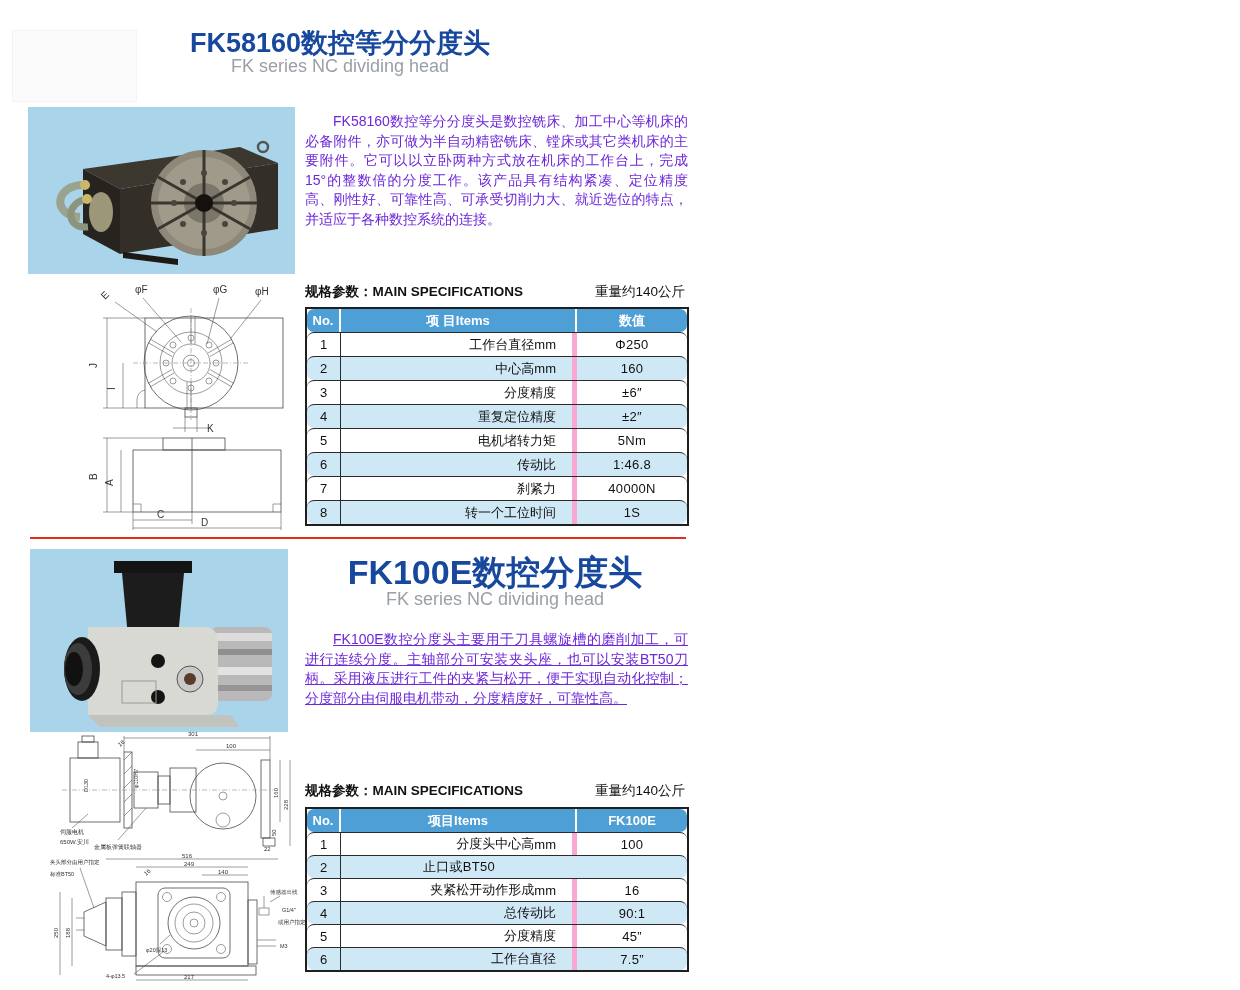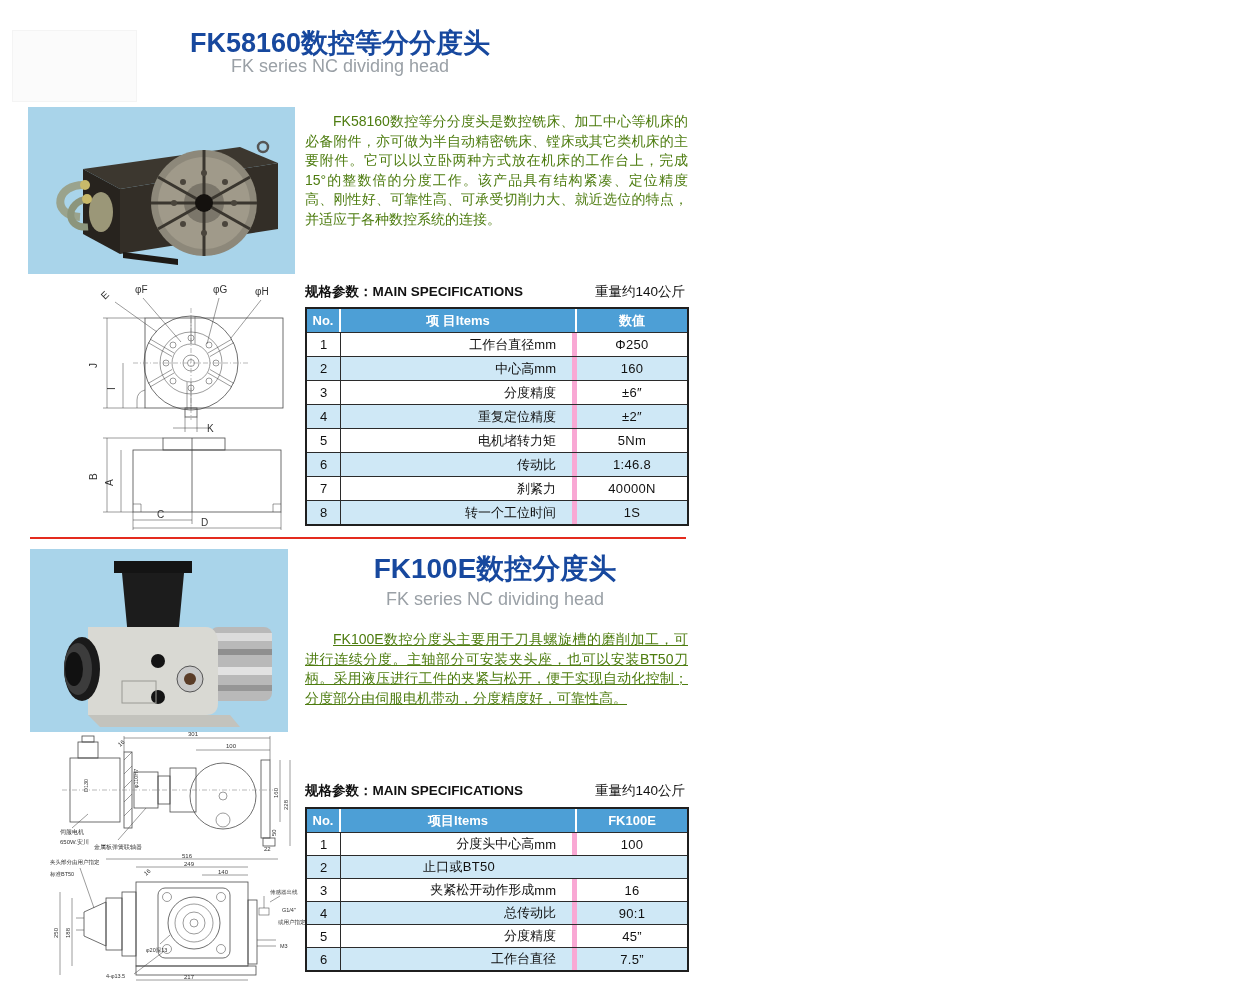--- a/index.html
+++ b/index.html
@@ -1,35 +1,35 @@
 <!DOCTYPE html>
 <html><head>
 <meta charset="utf-8">
 <style>
   html,body{margin:0;padding:0;background:#fff;}
   .page{position:relative;width:1240px;height:990px;background:#ffffff;overflow:hidden;
         font-family:"Liberation Sans","DejaVu Sans",sans-serif;color:#111;}
   .abs{position:absolute;}
   .sec-title{width:380px;text-align:center;font-weight:bold;color:#17489e;}
   .t1{left:150px;top:16px;width:380px;font-size:27px;margin-top:9px;}
-  .t2{left:305px;top:550px;width:380px;font-size:28px;}
+  .t2{left:305px;top:550px;width:380px;font-size:34px;}
   .sec-sub{width:380px;text-align:center;color:#9aa0a6;font-size:18px;}
   .s1{left:150px;top:56px;}
   .s2{left:305px;top:589px;}
   .para{left:305px;width:383px;font-size:14px;line-height:19.5px;text-align:justify;
-        text-indent:2em;color:#4d7c0f;}
+        text-indent:2em;color:#6d28d9;}
   .p1{top:112px;}
   .p2{top:630px;text-decoration:underline;}
   .photo{background:#a9d4ea;}
   .corner-box{left:12px;top:30px;width:123px;height:70px;background:#fbfbfb;border:1px solid #f4f4f4;}
   .specbar{width:380px;left:305px;display:flex;justify-content:space-between;align-items:flex-start;
            font-size:13.5px;font-weight:bold;color:#111;}
   .specbar .wnote{font-weight:normal;}
   .spec-table{width:380px;border:2px solid #1f1f1f;background:#fff;font-size:13px;}
-  .trow{display:grid;grid-template-columns:34px 1fr 110px;height:23px;}
+  .trow{display:grid;grid-template-columns:34px 1fr 110px;height:23px;border-radius:7px;}
   .tbl2 .trow{height:22px;}
   .trow.hdr{background:#4d9fd6;color:#fff;font-weight:bold;height:23px;}
   .trow.hdr .c{display:flex;align-items:center;justify-content:center;border-right:2px solid #fff;}
   .trow.hdr .c:last-child{border-right:none;}
   .trow.r{border-top:1px solid #2b2b2b;}
   .trow.r.alt{background:#cfe8f6;}
   .c-no{display:flex;align-items:center;justify-content:center;border-right:1px solid #2b2b2b;}
   .c-item{display:flex;align-items:center;justify-content:flex-end;
           padding:0 16px 0 10px;border-right:5px solid #f9a8d4;}
   .c-val{display:flex;align-items:center;justify-content:center;letter-spacing:.3px;}

